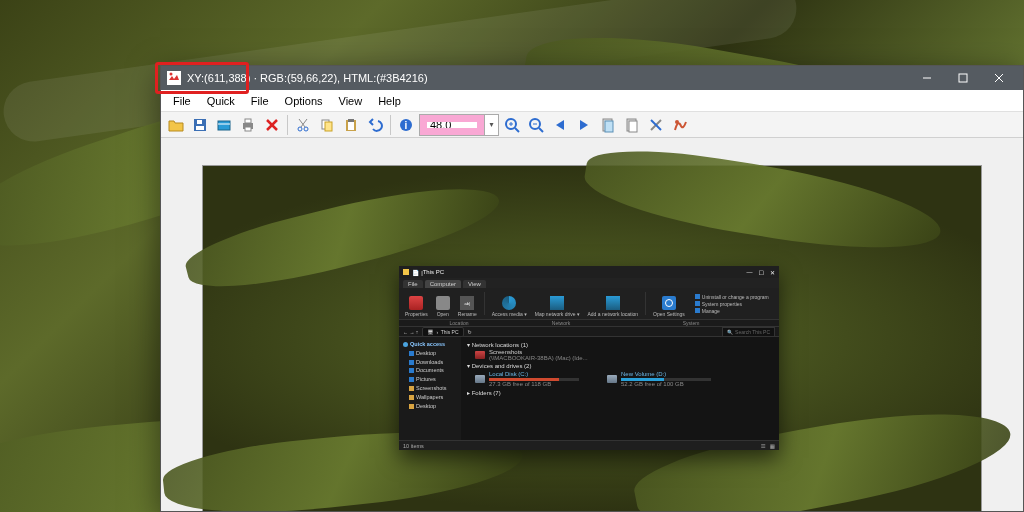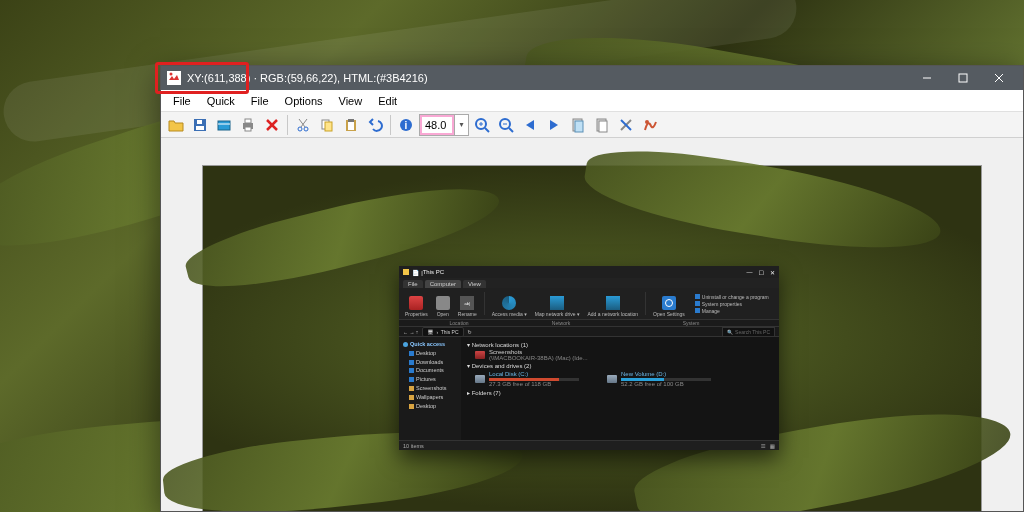--- a/index.html
+++ b/index.html
@@ -22,21 +22,21 @@
   .titlebar svg{display:block}
 
   .highlight{position:absolute;left:-6px;top:-4px;width:94px;height:32px;border:3px solid #e02020;border-radius:3px;z-index:5;pointer-events:none}
 
   .menubar{height:22px;background:#fff;border-bottom:1px solid #e0e0e0;display:flex;align-items:center;padding:0 4px}
   .menubar span{padding:3px 8px;cursor:pointer}
 
   .toolbar{height:26px;background:#f4f4f4;border-bottom:1px solid #d0d0d0;display:flex;align-items:center;padding:2px 4px;gap:2px}
   .tb-btn{width:22px;height:22px;display:flex;align-items:center;justify-content:center;cursor:pointer;border-radius:2px}
   .tb-sep{width:1px;height:20px;background:#c8c8c8;margin:0 2px}
-  .zoom-field{width:34px;height:20px;border:2px solid #f9a8d4;font-size:11px;padding:0 3px}
+  .zoom-field{width:64px;height:20px;border:7px solid #f9a8d4;font-size:11px;padding:0 3px}
   .zoom-wrap{display:flex;align-items:center;border:1px solid #aaa;background:#fff}
   .zoom-wrap .arrow{width:14px;height:20px;display:flex;align-items:center;justify-content:center;border-left:1px solid #aaa;cursor:pointer;font-size:8px;color:#555}
 
   .canvas-area{flex:1;background:#f0f0f0;overflow:hidden;display:flex;justify-content:center;padding:28px 42px 0 42px}
   .image-frame{position:relative;background:#3b4216;width:100%;height:100%;box-shadow:0 0 0 1px #999}
   .image-frame::before{content:"";position:absolute;inset:0;background:radial-gradient(ellipse 60% 50% at 50% 50%,#5a6a28,#2e3312);}
 
   
   .explorer{position:absolute;left:196px;top:100px;width:380px;height:184px;background:#1b1b1b;color:#cfcfcf;font-size:7px;box-shadow:0 8px 20px rgba(0,0,0,.6);display:flex;flex-direction:column}
   .ex-title{height:12px;background:#1f1f1f;display:flex;align-items:center;padding:0 4px;color:#eee;font-size:6px}
@@ -110,21 +110,21 @@
         </div>
     </div>
   </div>
 
   <div class="menubar">
     <span>File</span>
     <span>Quick</span>
     <span>File</span>
     <span>Options</span>
     <span>View</span>
-    <span>Edit</span>
+    <span>Help</span>
   </div>
 
   <div class="toolbar">
     <div class="tb-btn">
         <svg width="16" height="16">
           <path d="M1 4h5l1 2h8v8H1z" fill="#f3c548" stroke="#b78a1e"></path>
         </svg>
       </div>
     <div class="tb-btn">
         <svg width="16" height="16">

